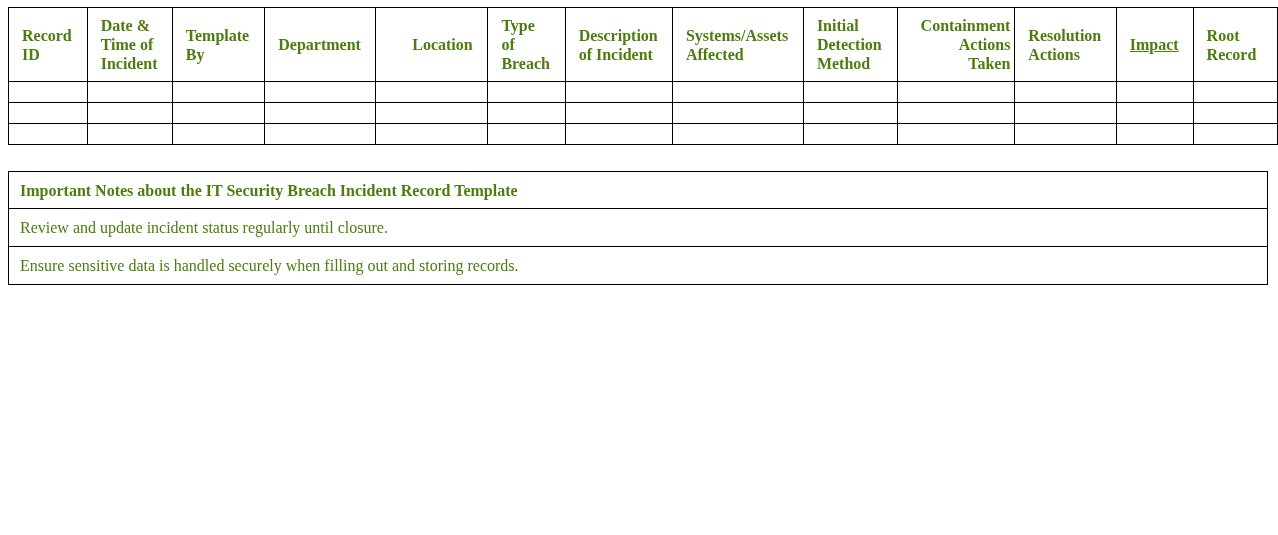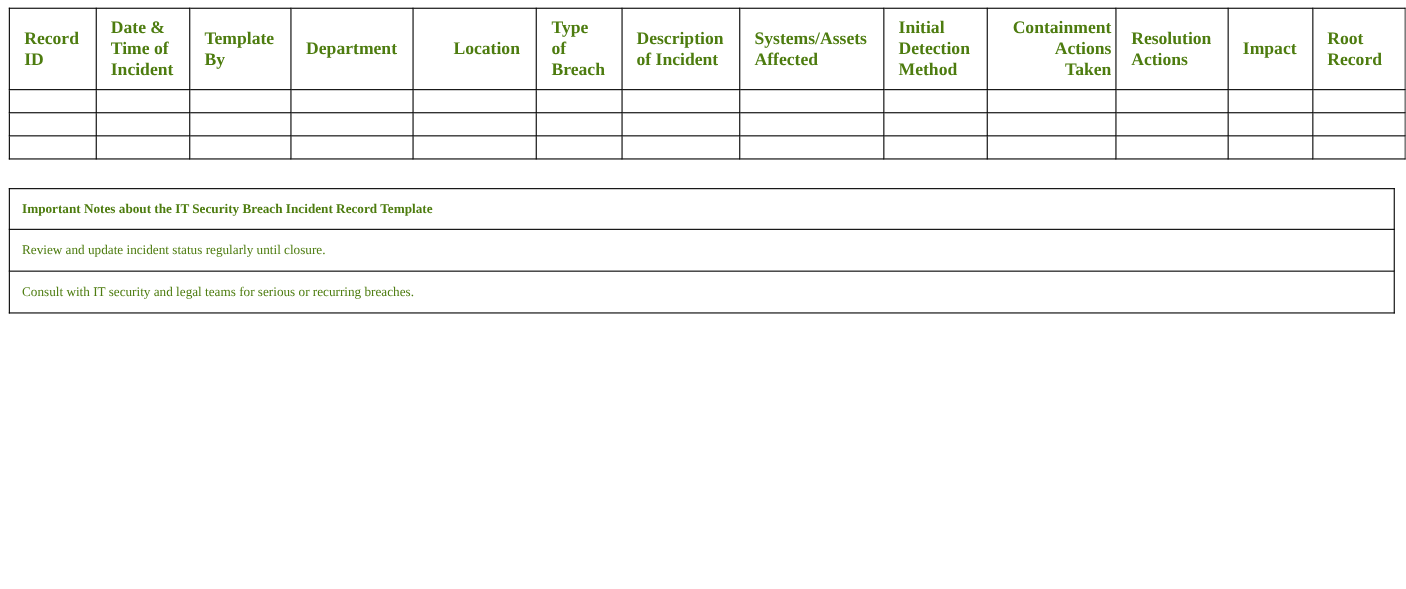--- a/index.html
+++ b/index.html
@@ -49,21 +49,21 @@
     position: absolute;
     left: 8px;
     top: 171px;
     width: 1260px;
     border-collapse: collapse;
     table-layout: fixed;
   }
   table.notes-table td {
     border: 1px solid #000000;
     background: #ffffff;
-    font-size: 12px;
+    font-size: 16px;
     line-height: 19px;
     vertical-align: middle;
     text-align: left;
     padding: 2px 8px 2px 11px;
   }
   table.notes-table tr { height: 38px; }
   table.notes-table tr.notes-title-row { height: 37px; }
   table.notes-table tr.notes-title-row td { font-weight: bold; }
 </style>
 </head>
@@ -91,21 +91,21 @@
           <th style="width: 135px;">Systems/Assets
 Affected</th>
           <th style="width: 99px;">Initial
 Detection
 Method</th>
           <th style="width: 119px; text-align: right;">Containment
 Actions
 Taken</th>
           <th style="width: 105px;">Resolution
 Actions</th>
-          <th style="width: 79px;">Impact</th>
+          <th style="width: 79px; text-decoration: underline;">Impact</th>
           <th style="width: 100px;">Root
 Record</th>
         </tr>
     </thead>
     <tbody>
         <tr>
           <td></td>
           <td></td>
           <td></td>
           <td></td>
@@ -154,18 +154,18 @@
 
   <table class="notes-table">
     <tbody>
       <tr class="notes-title-row">
         <td>Important Notes about the IT Security Breach Incident Record Template</td>
       </tr>
         <tr>
           <td>Review and update incident status regularly until closure.</td>
         </tr>
         <tr>
-          <td>Consult with IT security and legal teams for serious or recurring breaches.</td>
+          <td>Ensure sensitive data is handled securely when filling out and storing records.</td>
         </tr>
       </tbody>
   </table>
 
 </div>
 
 </body></html>

